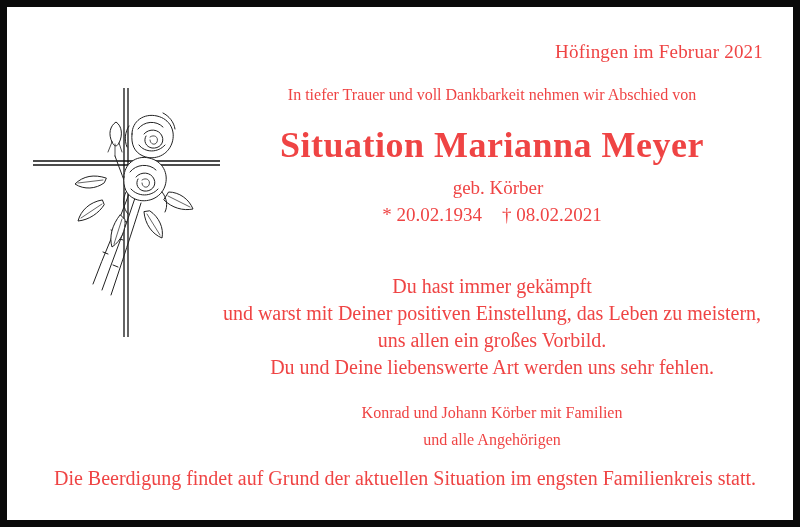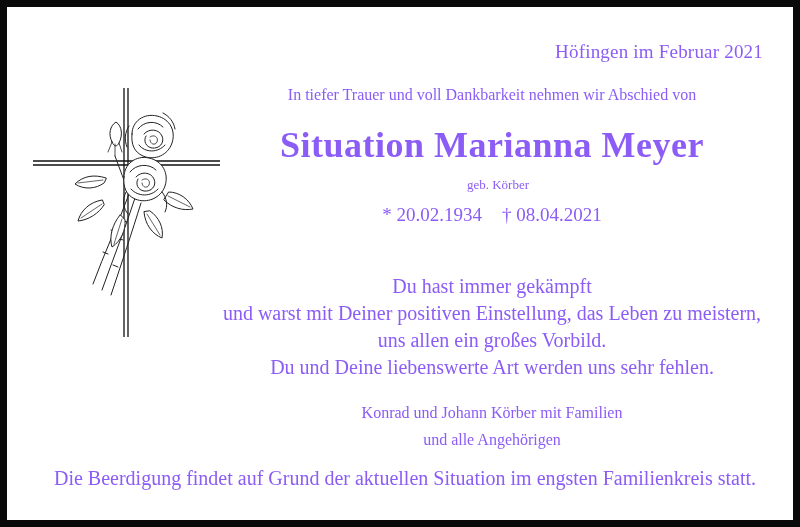--- a/index.html
+++ b/index.html
@@ -3,41 +3,41 @@
 <meta charset="utf-8">
 <style>
   html,body{margin:0;padding:0;background:#e8e8e8;}
   .notice{
     position:relative;
     width:800px;height:527px;
     box-sizing:border-box;
     background:#ffffff;
     border:7px solid #0a0a0a;
     font-family:"Liberation Serif","DejaVu Serif",serif;
-    color:#8b5cf6;
+    color:#ef4444;
     overflow:hidden;
   }
   .dateline{
     position:absolute;top:34px;right:30px;
     font-size:19px;letter-spacing:.2px;
   }
   .cross-art{
     position:absolute;left:21px;top:75px;
     width:210px;height:270px;
   }
   .content{
     position:absolute;left:190px;top:0;width:590px;
     text-align:center;
   }
   .intro{position:absolute;left:0;right:0;top:79px;font-size:16px;}
   .name{
     position:absolute;left:0;right:0;top:117px;
     margin:0;font-size:36px;font-weight:700;letter-spacing:.5px;
   }
-  .maiden{position:absolute;left:12px;right:0;top:170px;font-size:13px;}
+  .maiden{position:absolute;left:12px;right:0;top:170px;font-size:19px;}
   .dates{position:absolute;left:0;right:0;top:197px;font-size:19px;}
   .dates .birth{margin-right:20px;}
   .poem{position:absolute;left:-60px;right:-60px;top:266px;font-size:20px;line-height:27px;}
   .mourners{position:absolute;left:0;right:0;top:392px;font-size:16px;line-height:27px;}
   .funeral-note{
     position:absolute;left:10px;right:0;top:460px;
     text-align:center;font-size:20px;
   }
 </style>
 </head>
@@ -90,21 +90,21 @@
       <path d="M98,110 C94,118 95,126 100,132"></path>
       <path d="M134,110 C139,116 140,124 137,130"></path>
     </g>
   </svg>
 
   <div class="content">
     <div class="intro">In tiefer Trauer und voll Dankbarkeit nehmen wir Abschied von</div>
     <h1 class="name">Situation Marianna Meyer</h1>
     <div class="maiden">geb. Körber</div>
     <div class="dates">
-      <span class="birth">* 20.02.1934</span><span class="death">† 08.04.2021</span>
+      <span class="birth">* 20.02.1934</span><span class="death">† 08.02.2021</span>
     </div>
     <div class="poem">
       <div>Du hast immer gekämpft</div>
       <div>und warst mit Deiner positiven Einstellung, das Leben zu meistern,</div>
       <div>uns allen ein großes Vorbild.</div>
       <div>Du und Deine liebenswerte Art werden uns sehr fehlen.</div>
     </div>
     <div class="mourners">
       <div>Konrad und Johann Körber mit Familien</div>
       <div>und alle Angehörigen</div>

